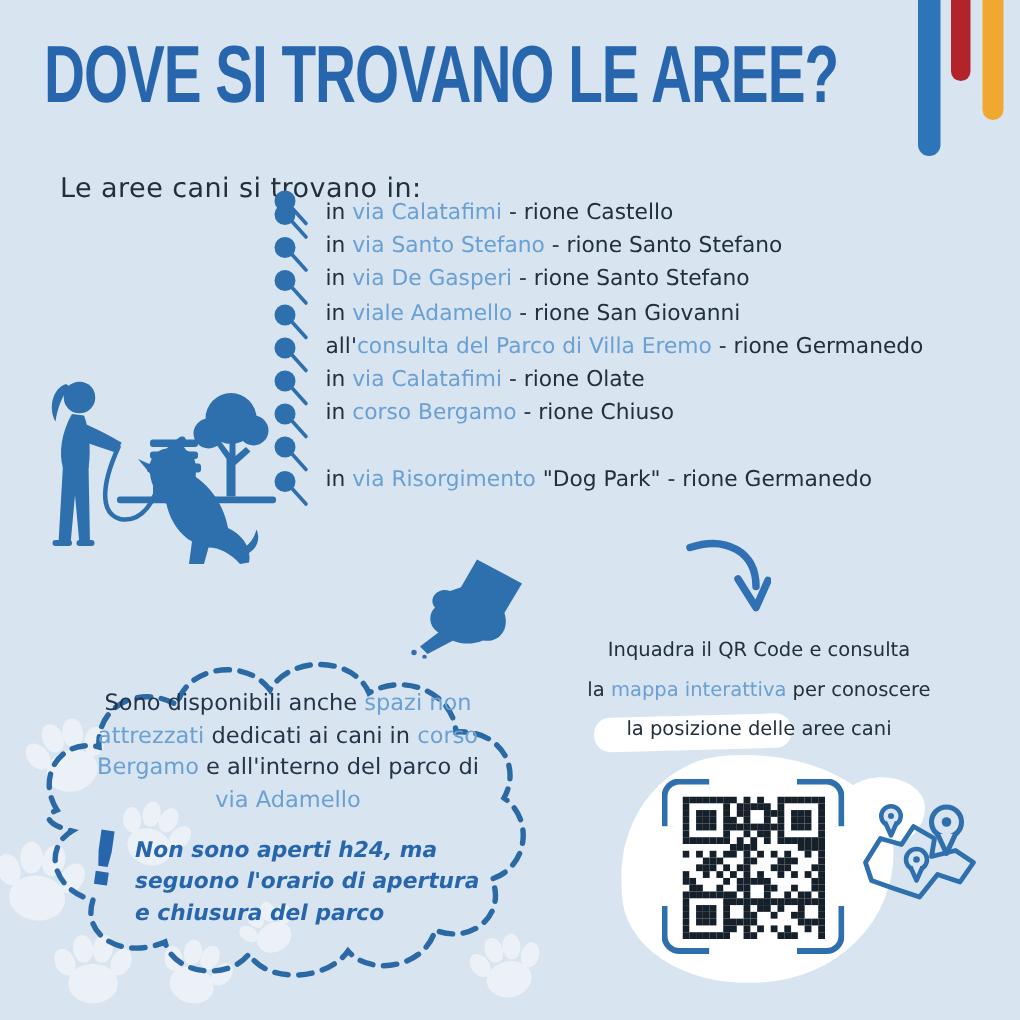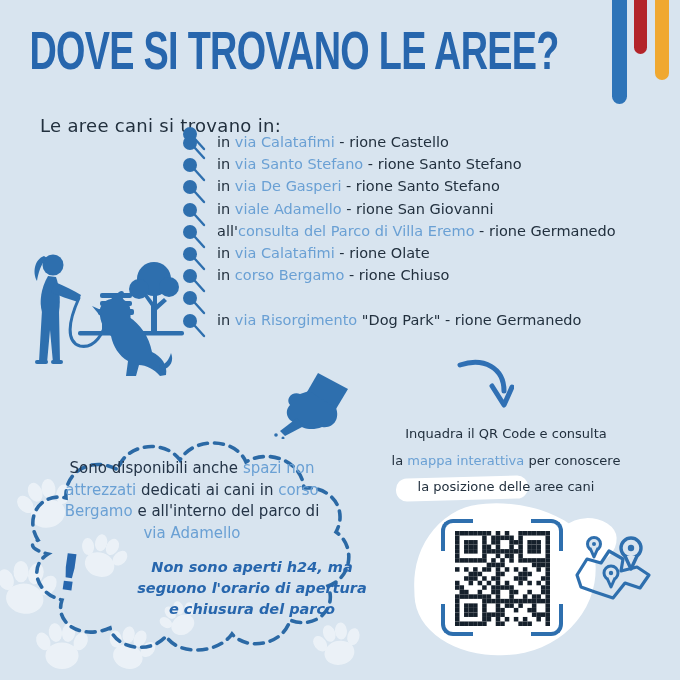--- a/index.html
+++ b/index.html
@@ -23,22 +23,22 @@
   .loc-list{position:absolute;left:182px;top:134px;}
   .loc-row{display:flex;height:22.2px;white-space:nowrap;font-size:14.5px;color:#22303e;}
   .loc-row .pin{flex:0 0 auto;margin-right:9px;}
   .hl{color:#649dd6;color:#6aa0d4;}
   .standalone-pin{position:absolute;left:182px;top:126px;}
 
   
   .cloud-svg{position:absolute;left:22px;top:422px;}
   .cloud-text{position:absolute;left:56px;top:458px;width:272px;text-align:center;
               font-size:15px;line-height:21.5px;color:#243447;}
-  .warning{position:absolute;left:90px;top:557px;width:244px;text-align:center;
-           font-size:14.5px;line-height:21px;color:#2766ad;font-weight:bold;font-style:italic;margin-left:40px;}
+  .warning{position:absolute;left:90px;top:557px;width:244px;text-align:left;
+           font-size:14.5px;line-height:21px;color:#2766ad;font-weight:bold;font-style:italic;}
   .excl{position:absolute;left:58px;top:548px;font-size:50px;font-weight:bold;color:#2766ad;
         transform:rotate(8deg);line-height:1;}
 
   
   .arrow-svg{position:absolute;left:452px;top:355px;}
   .qr-text{position:absolute;left:372px;top:421px;width:268px;text-align:center;
            font-size:13px;line-height:26.5px;color:#22303e;}
   .highlight-blob{position:absolute;left:396px;top:477px;width:132px;height:23px;background:#ffffff;
                   border-radius:11px;transform:rotate(-1.5deg);}
   .qr-blob{position:absolute;left:414px;top:503px;width:182px;height:152px;background:#ffffff;

